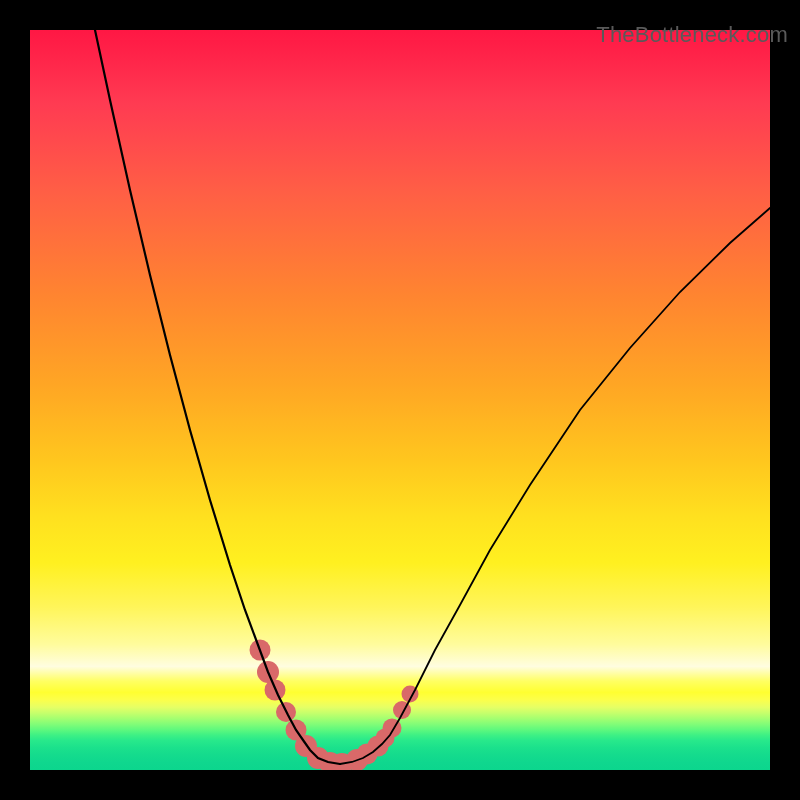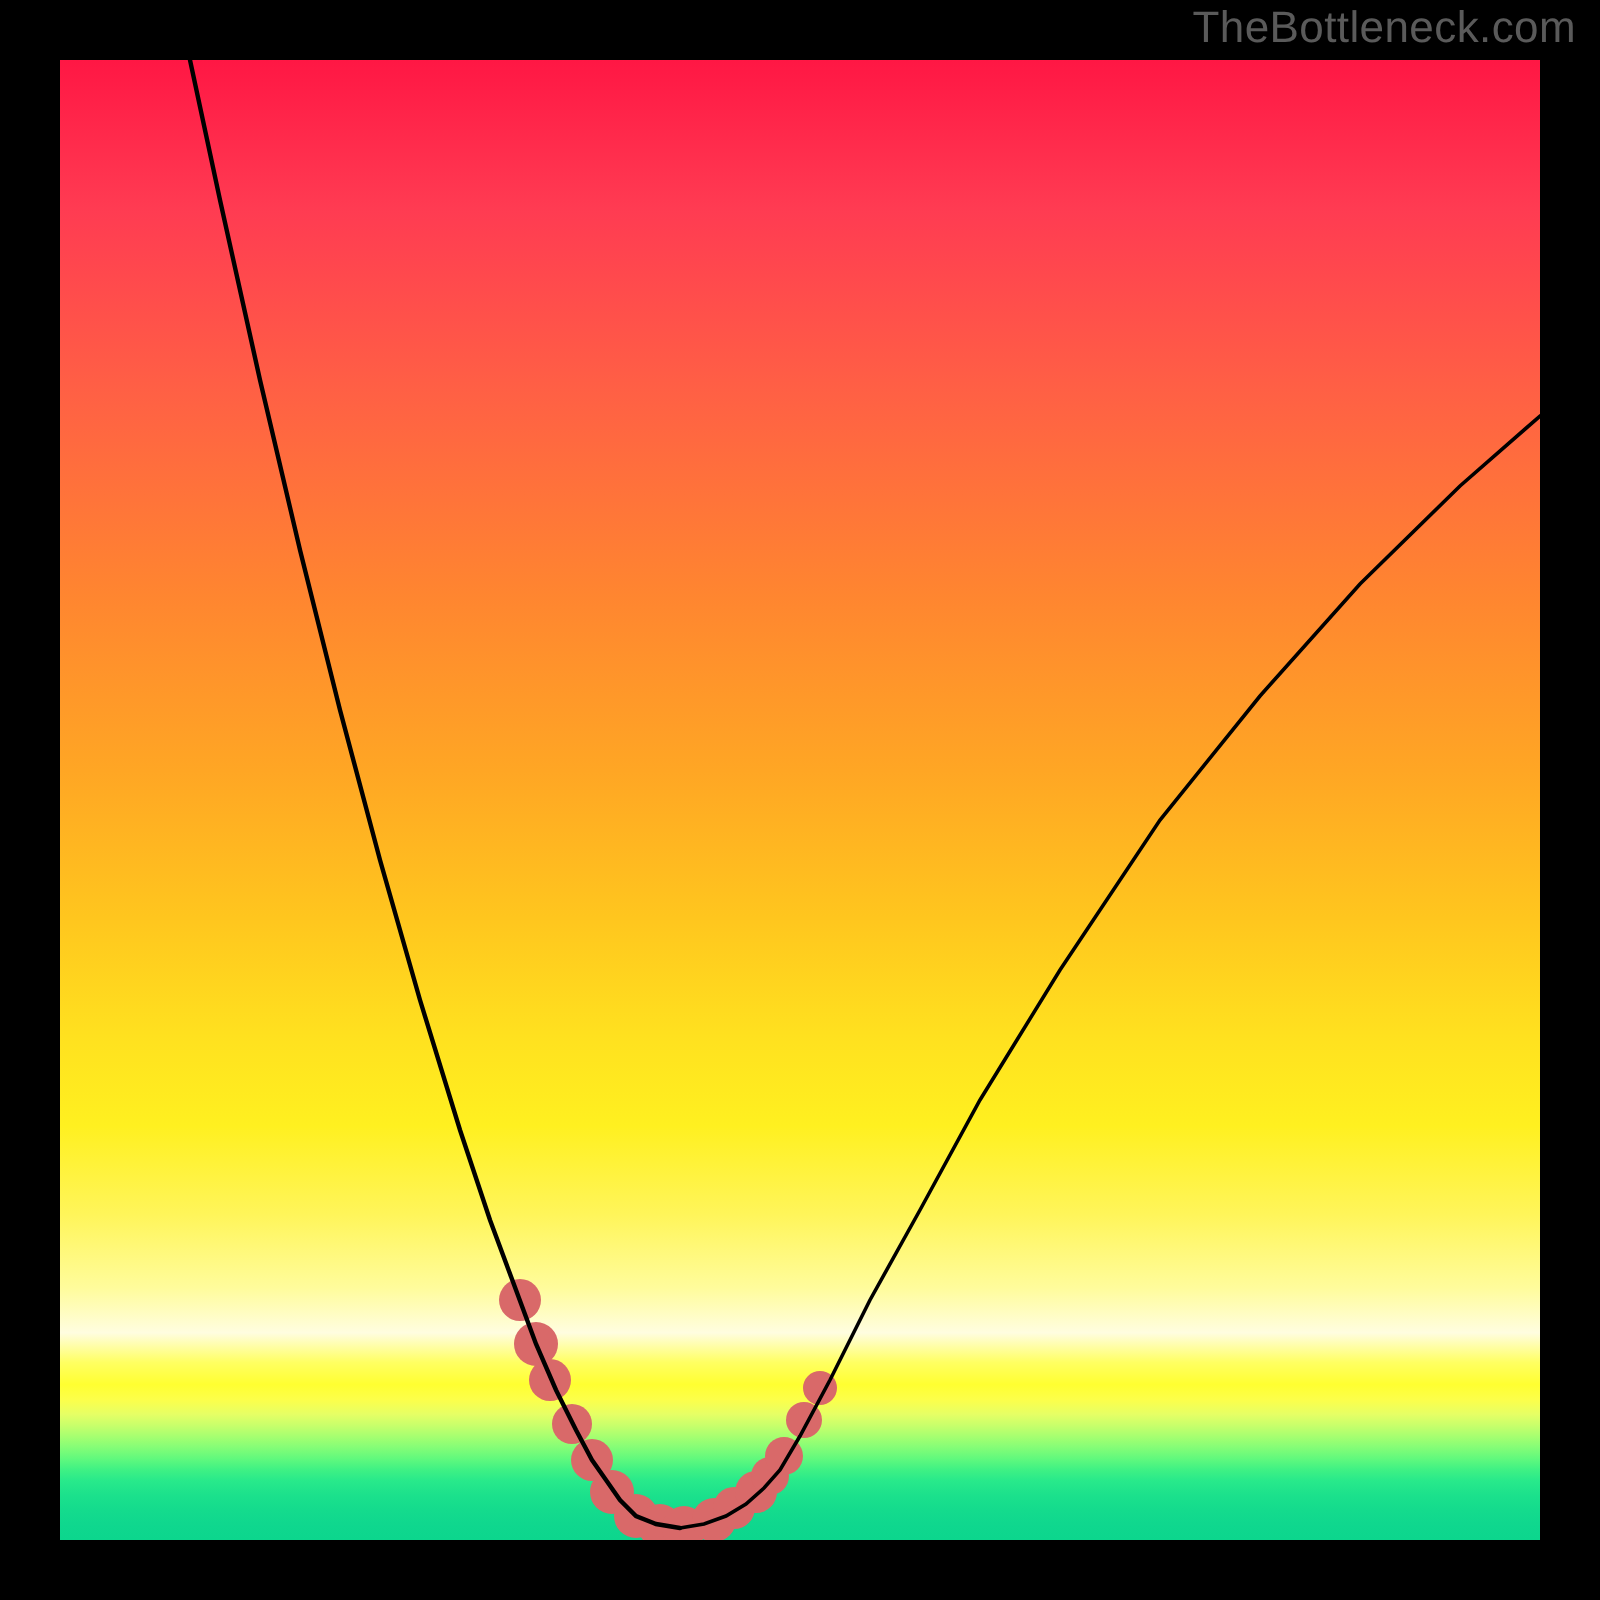--- a/index.html
+++ b/index.html
@@ -49,21 +49,21 @@
       #3ff184 95.25%,
       #28e98b 96%,
       #1be18c 97%,
       #14db8d 98%,
       #0fd78e 99%,
       #0cd68d 100%
     );
   }
   .watermark {
     position: absolute;
-    top: 1px;
+    top: 22px;
     right: 12px;
     color: #5a5a5a;
     font-size: 22px;
     letter-spacing: 0.2px;
     font-weight: 400;
     z-index: 5;
   }
   svg {
     position: absolute;
     top: 0;

